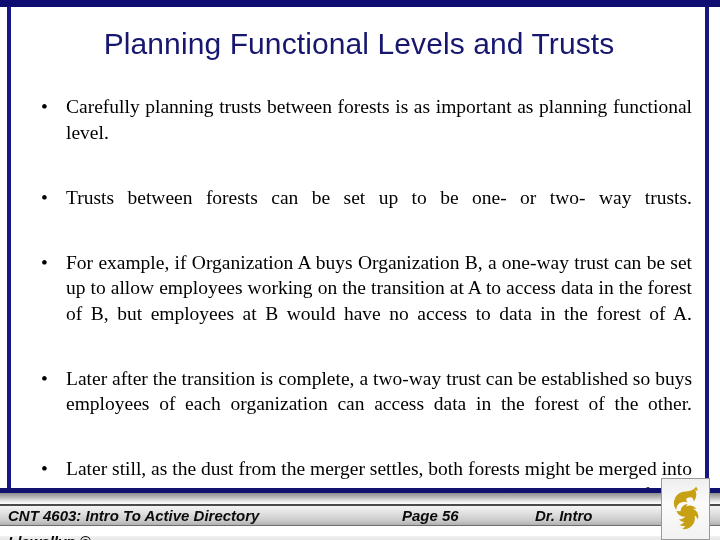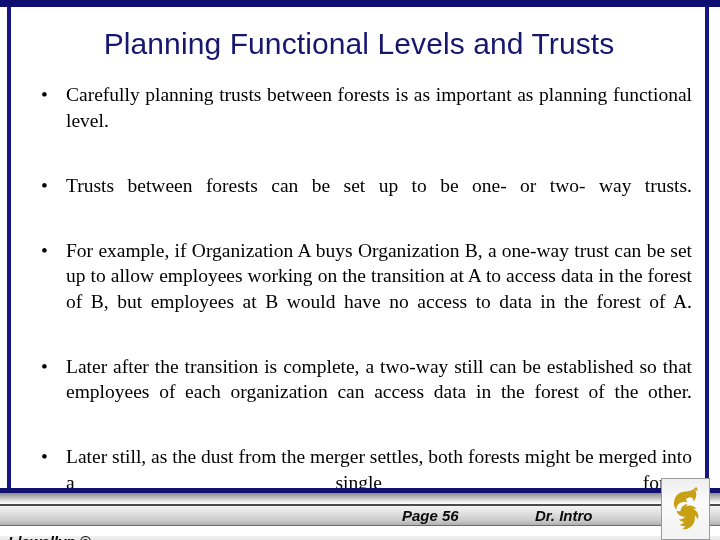--- a/index.html
+++ b/index.html
@@ -91,20 +91,21 @@
   .bullet .marker {
     position: absolute;
     left: 11px;
     top: 0;
     font-size: 19.5px;
     line-height: 25.5px;
     color: #000000;
   }
   .bullet .btext {
     display: block;
+    margin-top: 12px;
   }
   
   .bullet .btext::after {
     content: "";
     display: inline-block;
     width: 100%;
   }
 
   
   #footer {
@@ -238,37 +239,38 @@
       <span class="btext">Trusts between forests can be set up to be one- or two- way trusts.</span>
     </div>
 
     <div class="bullet">
       <span class="marker">•</span>
       <span class="btext">For example, if Organization A buys Organization B, a one-way trust can be set up to allow employees working on the transition at A to access data in the forest of B, but employees at B would have no access to data in the forest of A.</span>
     </div>
 
     <div class="bullet">
       <span class="marker">•</span>
-      <span class="btext">Later after the transition is complete, a two-way still can be established so that employees of each organization can access data in the forest of the other.</span>
+      <span class="btext">Later after the transition is complete, a two-way trust can be established so buys employees of each organization can access data in the forest of the other.</span>
     </div>
 
     <div class="bullet">
       <span class="marker">•</span>
       <span class="btext">Later still, as the dust from the merger settles, both forests might be merged into a single forest.</span>
     </div>
 
   </div>
 
   <div id="footer">
     <div id="footer-navy"></div>
     <div id="footer-fade"></div>
     <div id="footer-hairline"></div>
 
     <div id="footer-bar">
       <div id="footer-bar-inner">
+        <span id="footer-course">CNT 4603: Intro To Active Directory</span>
         <span id="footer-page">Page 56</span>
         <span id="footer-author">Dr. Intro</span>
       </div>
     </div>
 
     <div id="footer-bar2">
       <span id="footer-author2">Llewellyn ©</span>
     </div>
   </div>
 

